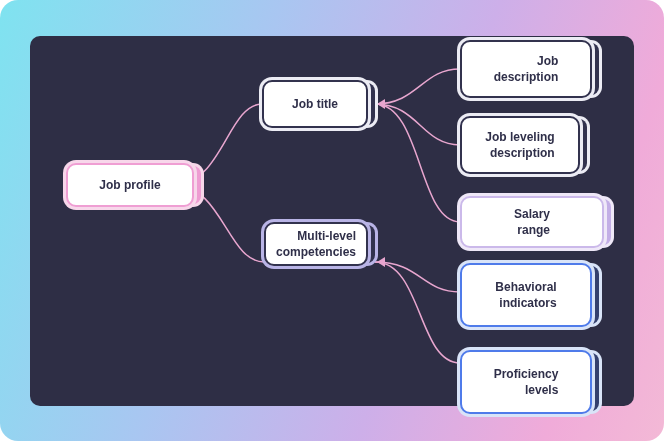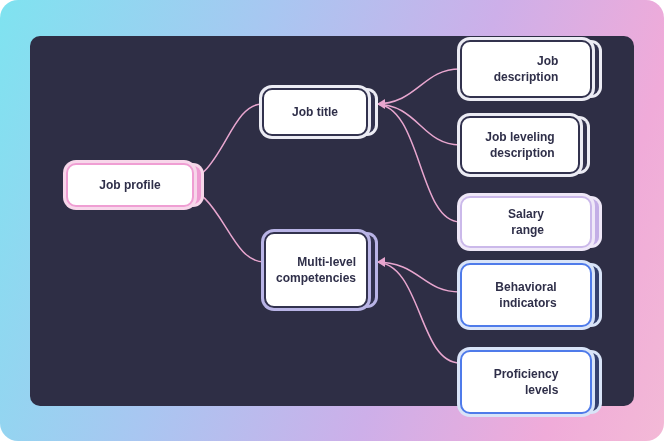--- a/index.html
+++ b/index.html
@@ -73,25 +73,25 @@
     white-space: pre-line;
     text-align: right;
   }
   .accent-pink     { --border:#ef9ed3; --peek:#ee9cd2; --ring:#f7d7ea; }
   .accent-navy     { --border:#32324e; --peek:#32324e; --ring:#ececf4; }
   .accent-navy-lav { --border:#32324e; --peek:#32324e; --ring:#b9b4e6; }
   .accent-lavender { --border:#cbb9ea; --peek:#c3aee6; --ring:#efe8f8; }
   .accent-blue     { --border:#4f7bea; --peek:#34406e; --ring:#d9e4f8; }
 
   .n-job-profile     { left: 36px;  top: 127px; width: 128px; height: 44px; }
-  .n-job-title       { left: 232px; top: 44px;  width: 106px; height: 48px; margin-top: 8px; }
-  .n-multi-level     { left: 234px; top: 196px; width: 104px; height: 76px; }
+  .n-job-title       { left: 232px; top: 44px;  width: 106px; height: 48px; }
+  .n-multi-level     { left: 234px; top: 186px; width: 104px; height: 44px; }
   .n-job-description { left: 430px; top: 4px;   width: 132px; height: 58px; }
   .n-job-leveling    { left: 430px; top: 80px;  width: 120px; height: 58px; }
-  .n-salary-range    { left: 430px; top: 160px; width: 132px; height: 52px; }
+  .n-salary-range    { left: 430px; top: 160px; width: 132px; height: 52px; padding-left: 12px; }
   .n-behavioral      { left: 430px; top: 227px; width: 132px; height: 64px; }
   .n-proficiency     { left: 430px; top: 314px; width: 132px; height: 64px; }
 </style>
 </head>
 <body>
 
 <div class="frame">
   <div class="canvas">
 
     <svg class="connectors" viewBox="0 0 604 370" aria-hidden="true">

